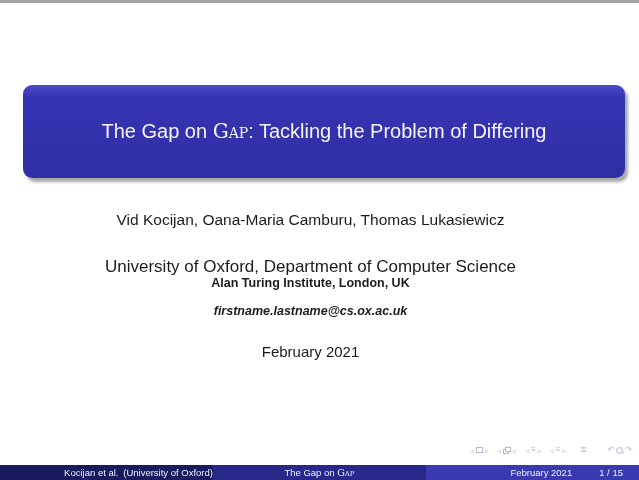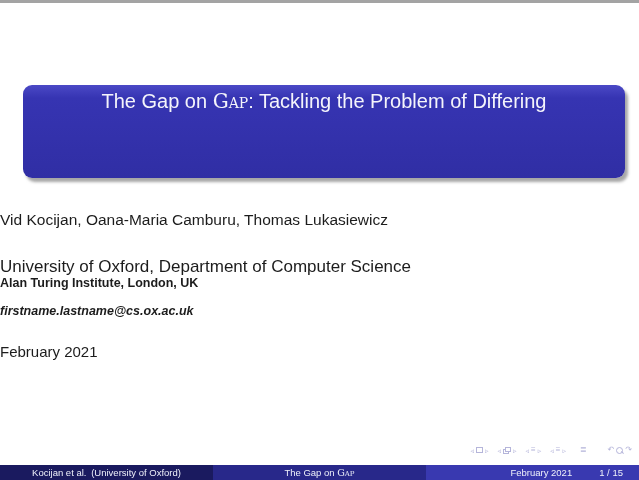--- a/index.html
+++ b/index.html
@@ -24,30 +24,30 @@
   }
   .top-strip{
     position:absolute;left:0;top:0;width:639px;height:3px;
     background:var(--top-strip);
   }
   .title-box{
     position:absolute;left:23px;top:85px;width:602px;height:93px;
     background:linear-gradient(180deg,#4b49c6 0%,var(--structure) 14%,#302ea4 100%);
     border-radius:9px;
     box-shadow:3px 4px 3px rgba(95,95,95,0.55);
-    display:flex;flex-direction:column;justify-content:flex-start;
+    display:flex;flex-direction:column;justify-content:center;
     text-align:center;
     color:var(--title-text);
     font-size:20px;line-height:33px;
   }
   .sc{
     font-family:"DejaVu Serif",serif;
     font-variant:small-caps;
   }
-  .centered-line{position:absolute;left:0;width:621px;}
+  .centered-line{position:absolute;left:0;width:621px;text-align:center;}
   .authors{top:211px;font-size:15.5px;}
   .inst1{top:257px;font-size:17px;}
   .inst2{top:276px;font-size:12.5px;font-weight:bold;}
   .email{top:304px;font-size:12.5px;font-style:italic;font-weight:bold;}
   .date{top:343px;font-size:15px;}
 
   
   .nav{
     position:absolute;top:446px;right:7px;
     display:flex;align-items:center;gap:9px;
@@ -66,21 +66,21 @@
   .ico-find i{position:absolute;left:4px;top:4px;width:3px;height:1px;background:currentColor;transform:rotate(45deg);display:block;}
 
   
   .footer{
     position:absolute;left:0;bottom:0;width:639px;height:15px;
     display:flex;
     color:var(--footer-text);
     font-size:9.5px;line-height:15px;
   }
   .footer .cell{height:15px;overflow:hidden;white-space:nowrap;}
-  .f-left{width:33.3333%;background:var(--footer-left-bg);text-align:center;}
+  .f-left{width:33.3333%;background:var(--footer-left-bg);text-align:right;}
   .f-center{width:33.3333%;background:var(--footer-center-bg);text-align:center;}
   .f-right{width:33.3334%;background:var(--footer-right-bg);display:flex;justify-content:flex-end;align-items:center;gap:27px;padding-right:16px;box-sizing:border-box;}
   .f-sc{font-family:"DejaVu Serif",serif;font-variant:small-caps;font-size:9.5px;}
 </style>
 </head>
 <body>
 
 <div class="slide">
 
   <div class="top-strip"></div>

